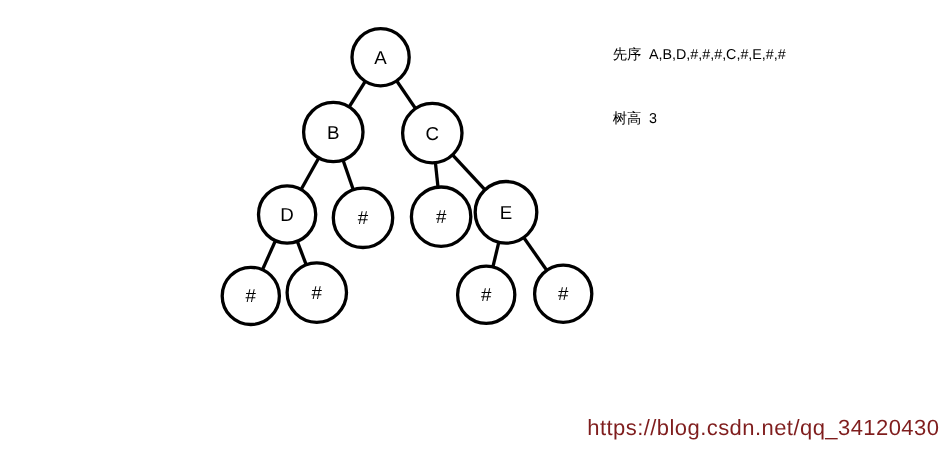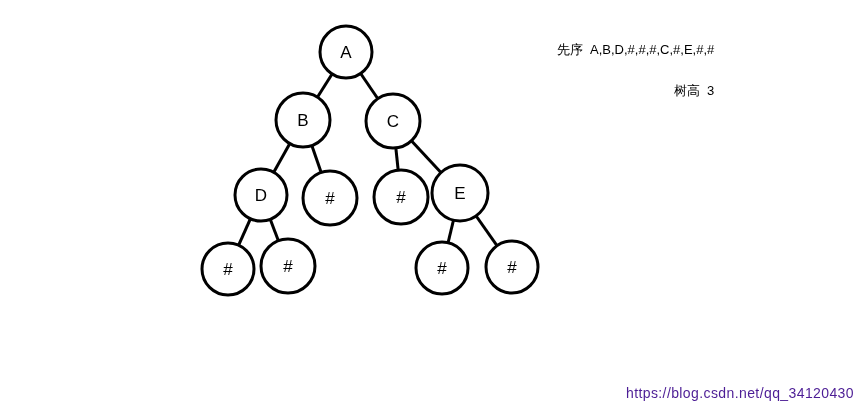--- a/index.html
+++ b/index.html
@@ -31,29 +31,28 @@
     left: 557px;
     top: 32px;
     font-size: 13px;
     line-height: 35px;
     white-space: nowrap;
   }
   .row .lbl {
     margin-right: 7px;
   }
   .height-row {
-    margin-top: 6px;
-    text-align: right;
+    margin-top: 23px;
   }
   .watermark {
     position: absolute;
     right: 8px;
     bottom: 11px;
-    font-size: 14px;
-    color: #4c1d95;
+    font-size: 20px;
+    color: #7f1d1d;
     letter-spacing: 0.4px;
   }
 </style>
 </head>
 <body>
 
 <div class="screen">
 
   <svg id="tree-svg" class="tree-svg" width="862" height="412" viewBox="0 0 862 412">
       <line x1="346" y1="52" x2="303" y2="120" stroke="#000000" stroke-width="3"></line>

